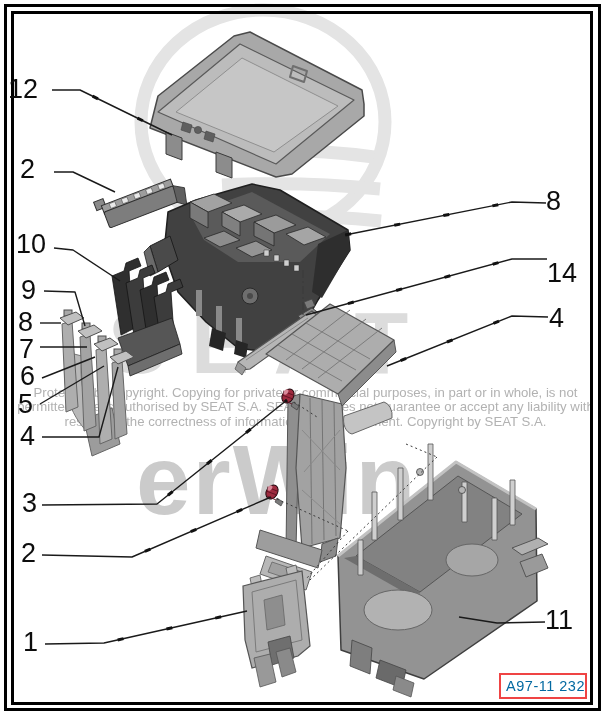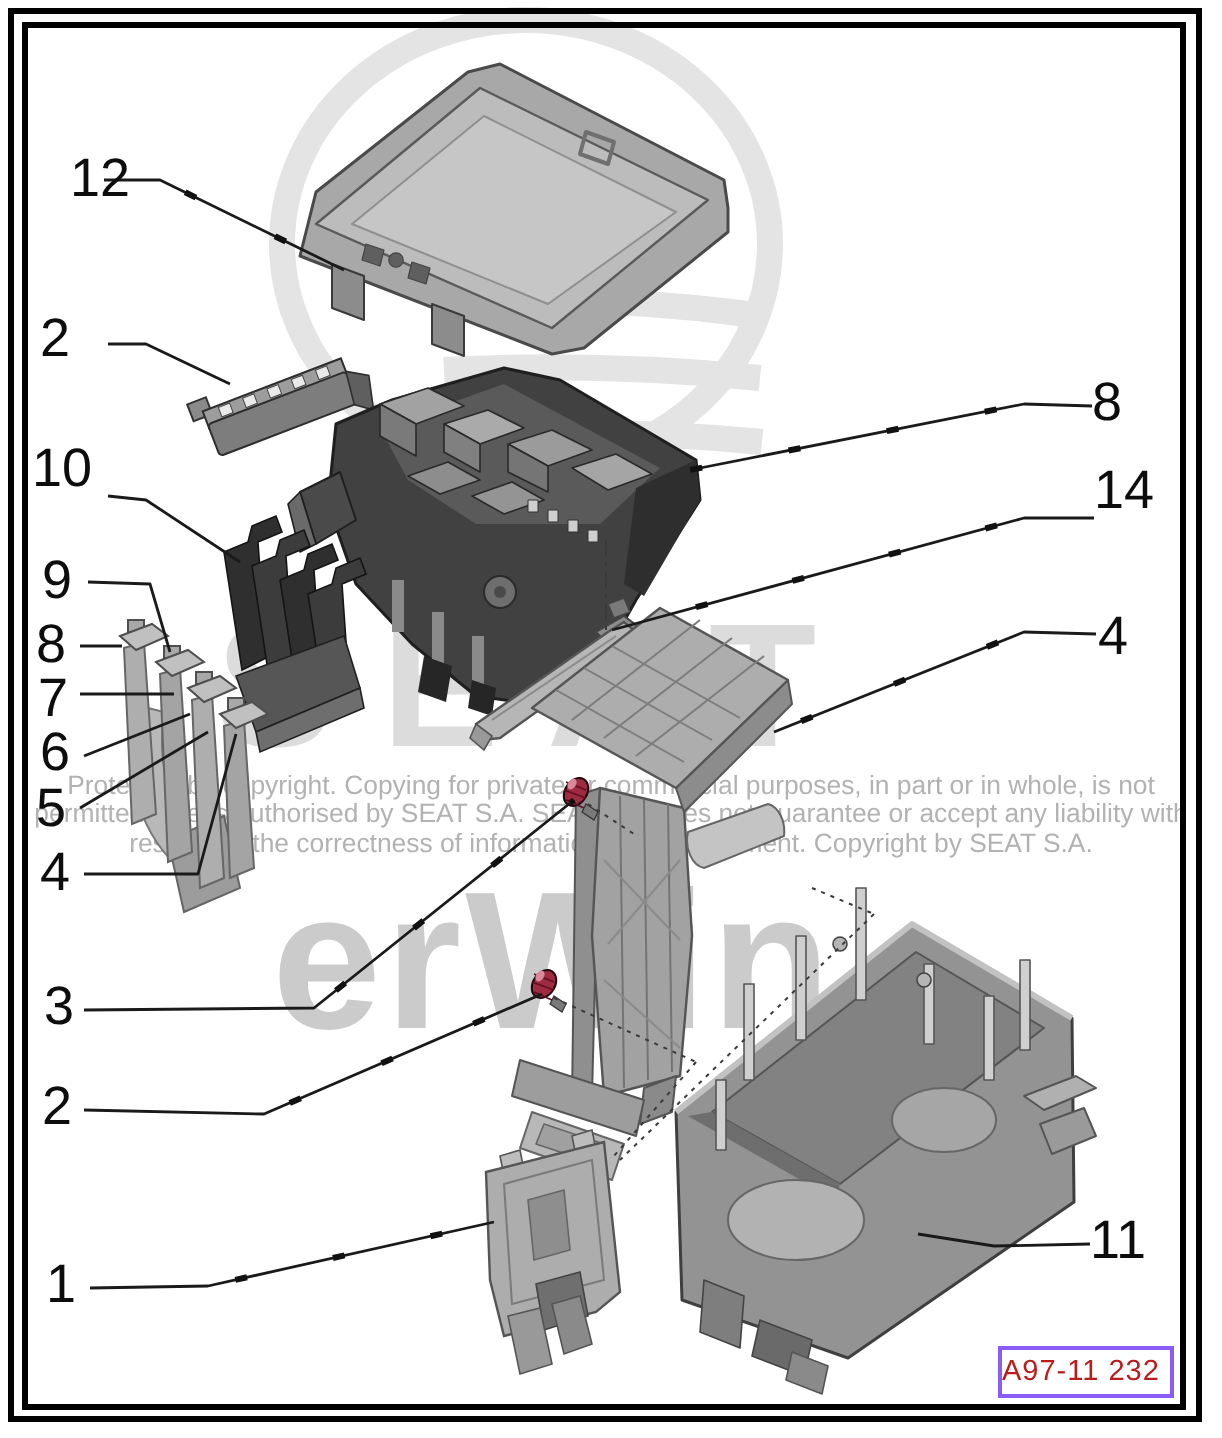--- a/index.html
+++ b/index.html
@@ -19,22 +19,22 @@
   }
   .wm-copy{
     position:absolute;left:0;top:386px;width:611px;text-align:center;
     font-size:13.2px;line-height:14.4px;color:#b2b2b2;
   }
   .callout{
     position:absolute;font-size:27px;line-height:27px;color:#0d0d0d;white-space:nowrap;
   }
   .figcode{
     position:absolute;left:499px;top:673px;width:84px;height:22px;
-    border:2px solid #8b5cf6;background:#fff;text-align:left;
-    font-size:14.5px;line-height:22px;color:#b91c1c;letter-spacing:0.5px;
+    border:2px solid #ef4444;background:#fff;text-align:right;
+    font-size:14.5px;line-height:22px;color:#0369a1;letter-spacing:0.5px;
   }
   svg{position:absolute;left:0;top:0;}
   .diagram-layer{z-index:3;}
   .wm-layer-svg{z-index:1;}
   .txt{z-index:2;}
   .frame-outer,.frame-inner{z-index:5;}
   .callout,.figcode{z-index:6;}
 </style>
 </head>
 <body>
@@ -273,34 +273,34 @@
       <path d="M80,90 L172,135"></path>
       <path d="M512,202 L345,235"></path>
       <path d="M512,259 L306,315"></path>
       <path d="M512,316 L387,366"></path>
       <path d="M157,504 L287,400"></path>
       <path d="M132,557 L271,497"></path>
       <path d="M104,643 L247,611"></path>
     </g>
   </svg>
 
-  <div class="callout" style="left:35px;top:76px">12</div>
+  <div class="callout" style="left:8px;top:76px">12</div>
   <div class="callout" style="left:20px;top:156px">2</div>
-  <div class="callout" style="left:16px;top:221px">10</div>
+  <div class="callout" style="left:16px;top:231px">10</div>
   <div class="callout" style="left:21px;top:277px">9</div>
   <div class="callout" style="left:18px;top:309px">8</div>
   <div class="callout" style="left:19px;top:336px">7</div>
   <div class="callout" style="left:20px;top:363px">6</div>
   <div class="callout" style="left:18px;top:391px">5</div>
   <div class="callout" style="left:20px;top:423px">4</div>
   <div class="callout" style="left:22px;top:490px">3</div>
   <div class="callout" style="left:21px;top:540px">2</div>
   <div class="callout" style="left:23px;top:629px">1</div>
   <div class="callout" style="left:546px;top:188px">8</div>
-  <div class="callout" style="left:547px;top:232px">14</div>
+  <div class="callout" style="left:547px;top:260px">14</div>
   <div class="callout" style="left:549px;top:305px">4</div>
   <div class="callout" style="left:545px;top:607px">11</div>
 
   <div class="figcode">A97-11 232</div>
 
   <div class="frame-outer"></div>
   <div class="frame-inner"></div>
 </div>
 
 </body></html>

